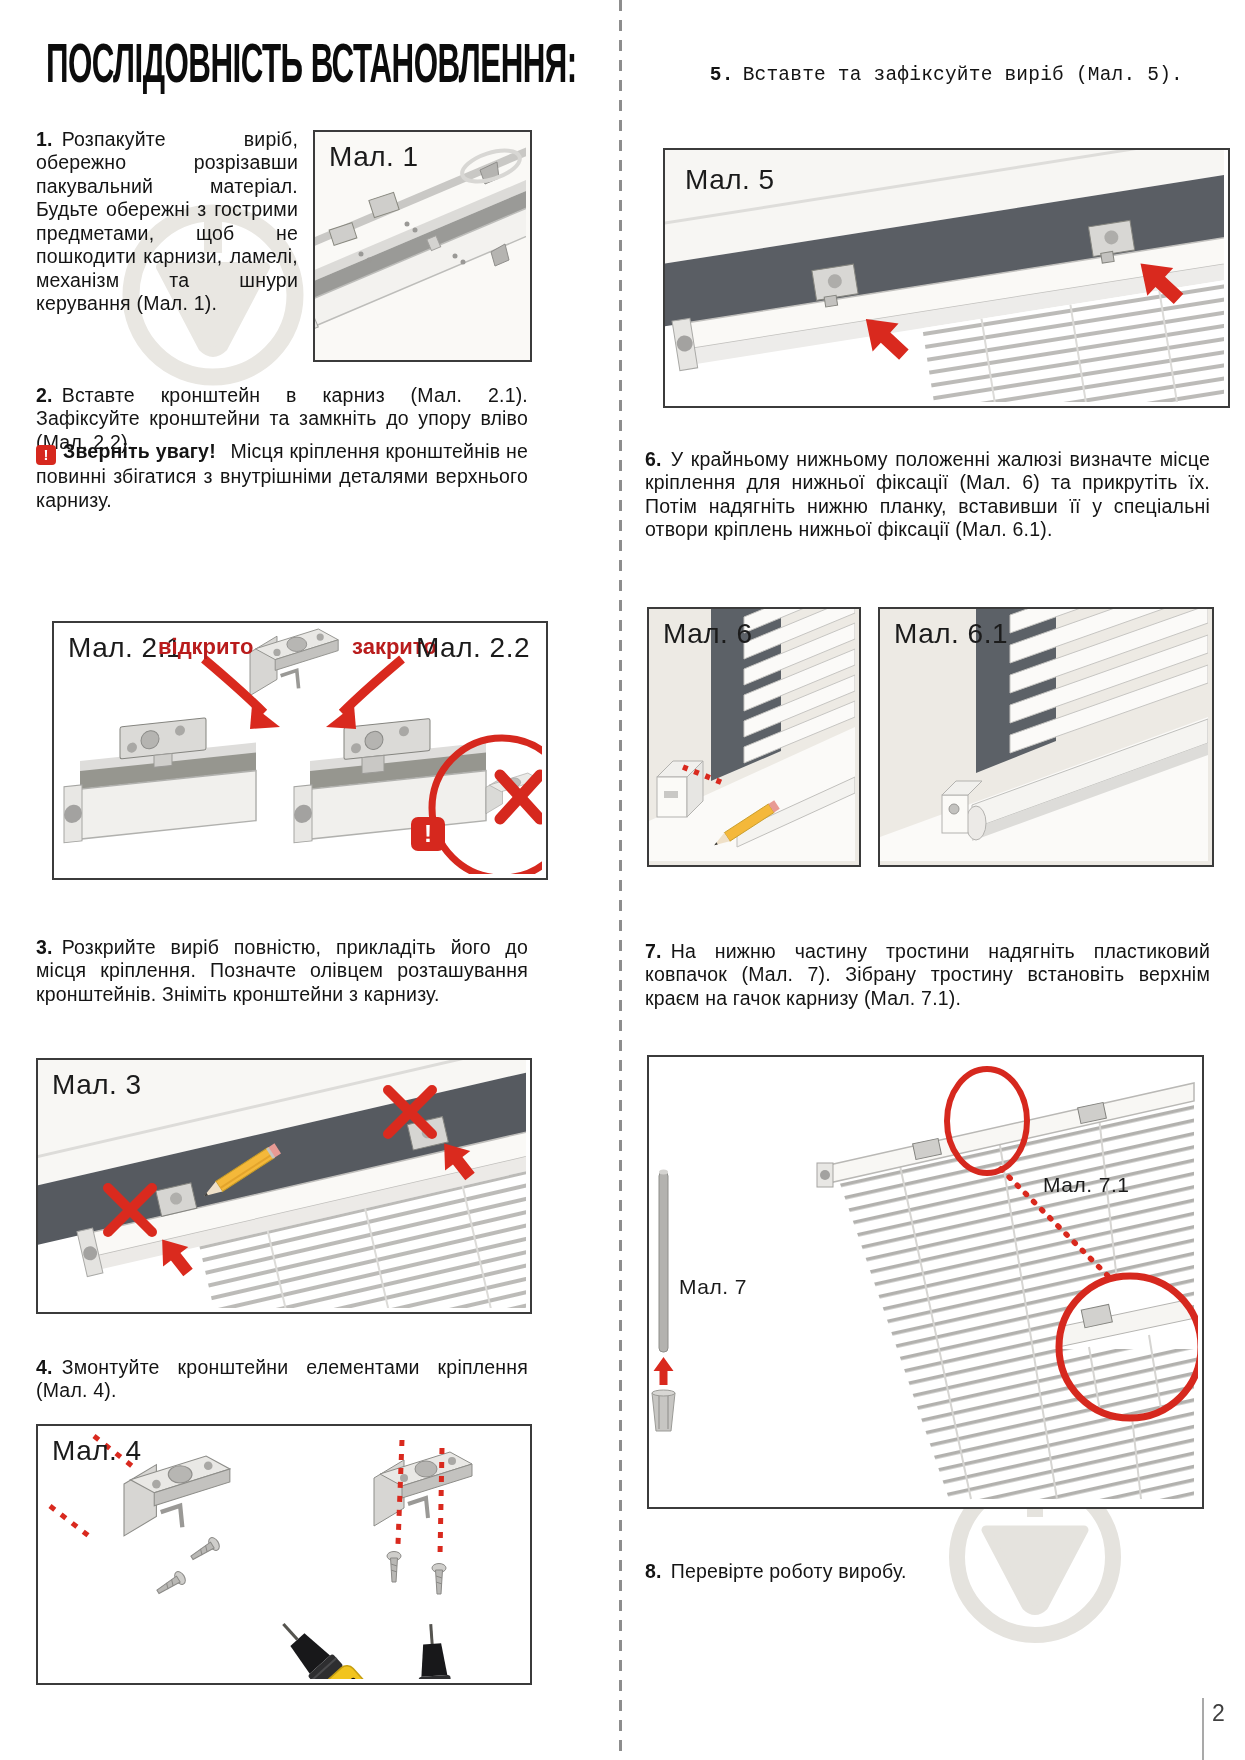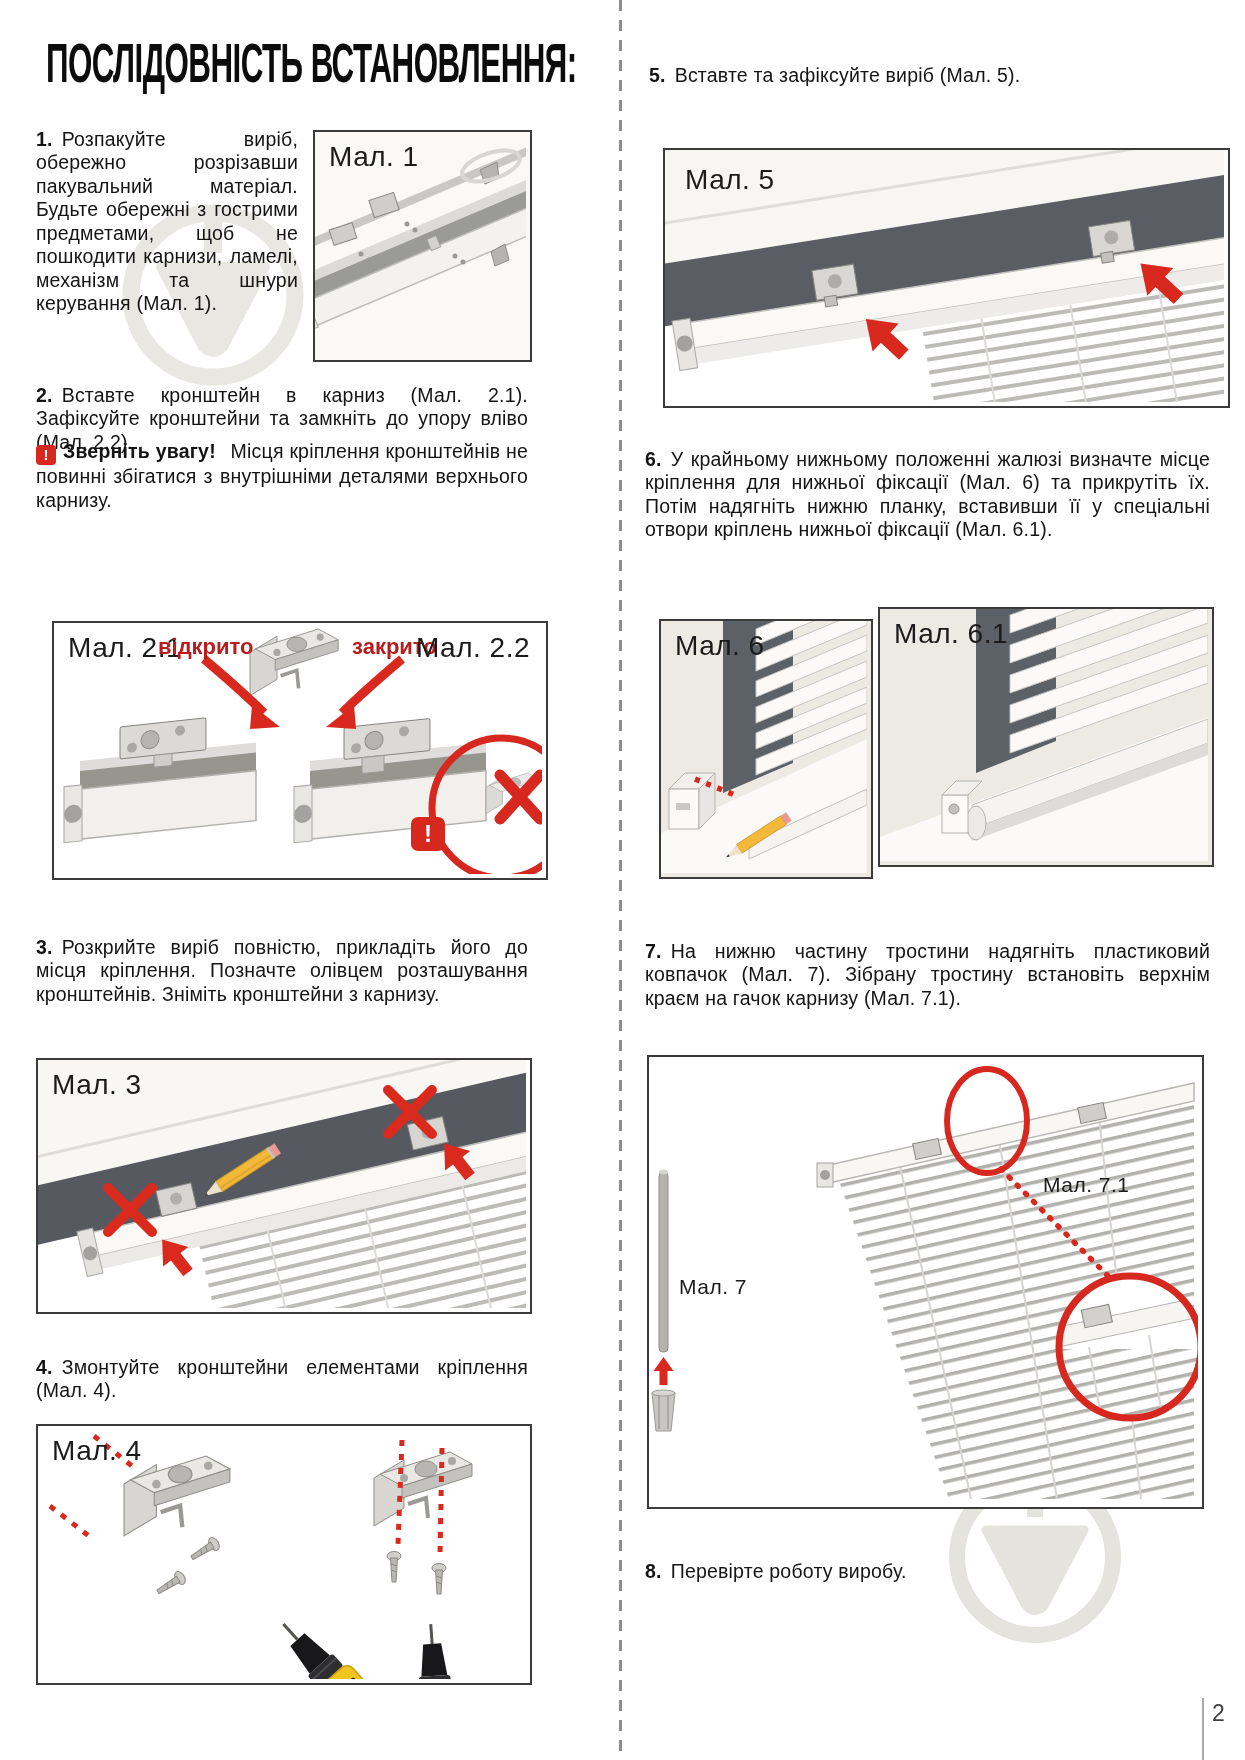--- a/index.html
+++ b/index.html
@@ -257,21 +257,21 @@
       <use href="#brkt" x="0" y="0" transform="translate(336,26)"></use>
       <line x1="364" y1="14" x2="360" y2="118" stroke="#d9291e" stroke-width="5" stroke-dasharray="6 8"></line>
       <line x1="404" y1="22" x2="402" y2="130" stroke="#d9291e" stroke-width="5" stroke-dasharray="6 8"></line>
       <use href="#screw" transform="translate(356,130)"></use>
       <use href="#screw" transform="translate(401,142)"></use>
       <use href="#drill" transform="translate(394,216) rotate(-4)"></use>
     </svg>
     <figcaption class="figlabel">Мал. 4</figcaption>
   </figure>
 
-  <p class="step" style="left:649px;top:44px;width:560px;text-align:left;">
+  <p class="step" style="left:623px;top:44px;width:560px;text-align:right;font-family:Liberation Mono, monospace;">
     <b>5.</b><span>Вставте та зафіксуйте виріб (Мал. 5).</span>
   </p>
 
   <figure class="fig" style="left:647px;top:132px;width:563px;height:256px;margin:16px;">
     <svg width="559" height="252" viewBox="0 0 559 252">
       <defs>
         <pattern id="p5" width="10" height="13" patternUnits="userSpaceOnUse">
           <rect width="10" height="13" fill="#ffffff"></rect>
           <rect y="9" width="10" height="4" fill="#bcbbb8"></rect>
         </pattern>
@@ -307,21 +307,21 @@
         </g>
       </g>
     </svg>
     <figcaption class="figlabel" style="top:14px;left:20px;">Мал. 5</figcaption>
   </figure>
 
   <p class="step" style="left:645px;top:428px;width:565px;">
     <b>6.</b><span>У крайньому нижньому положенні жалюзі визначте місце кріплення для нижньої фіксації (Мал. 6) та прикрутіть їх. Потім надягніть нижню планку, вставивши її у спеціальні отвори кріплень нижньої фіксації (Мал. 6.1).</span>
   </p>
 
-  <figure class="fig" style="left:647px;top:607px;width:210px;height:256px;margin:12px;background:#edeae4;">
+  <figure class="fig" style="left:647px;top:607px;width:210px;height:256px;margin:0;background:#edeae4;">
     <svg width="206" height="252" viewBox="0 0 206 252">
       <polygon points="0,252 0,212 206,118 206,252" fill="#fbfaf8"></polygon>
       <polygon points="62,0 132,0 132,142 62,172" fill="#5c6167"></polygon>
       <g>
         <polygon points="95,8 206,-38 206,-22 95,24" fill="#fbfaf8" stroke="#c6c5c2"></polygon>
         <polygon points="95,34 206,-12 206,4 95,50" fill="#fbfaf8" stroke="#c6c5c2"></polygon>
         <polygon points="95,60 206,14 206,30 95,76" fill="#fbfaf8" stroke="#c6c5c2"></polygon>
         <polygon points="95,86 206,40 206,56 95,102" fill="#fbfaf8" stroke="#c6c5c2"></polygon>
         <polygon points="95,112 206,66 206,82 95,128" fill="#fbfaf8" stroke="#c6c5c2"></polygon>
         <polygon points="95,138 206,92 206,108 95,154" fill="#fbfaf8" stroke="#c6c5c2"></polygon>

